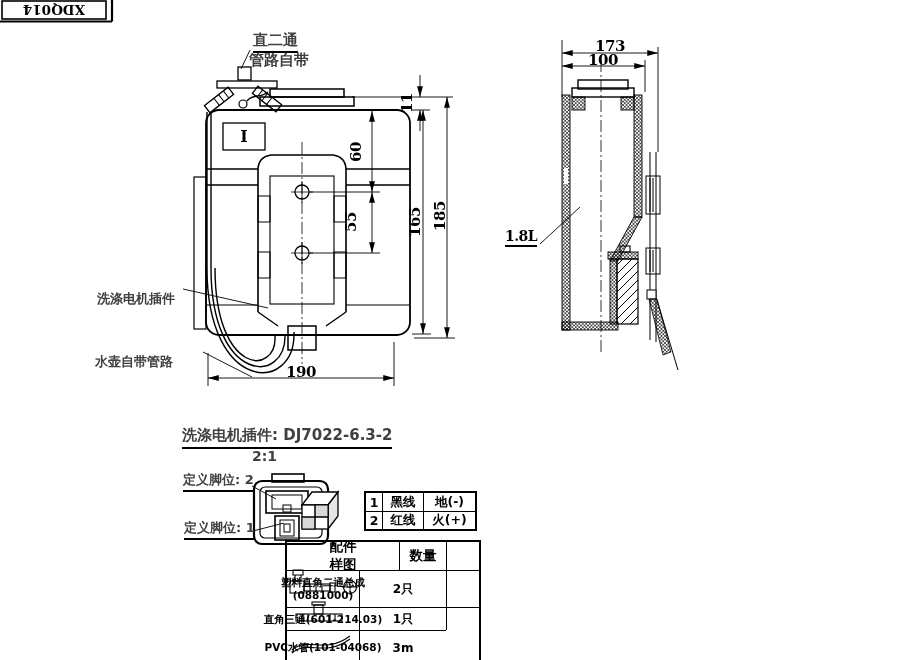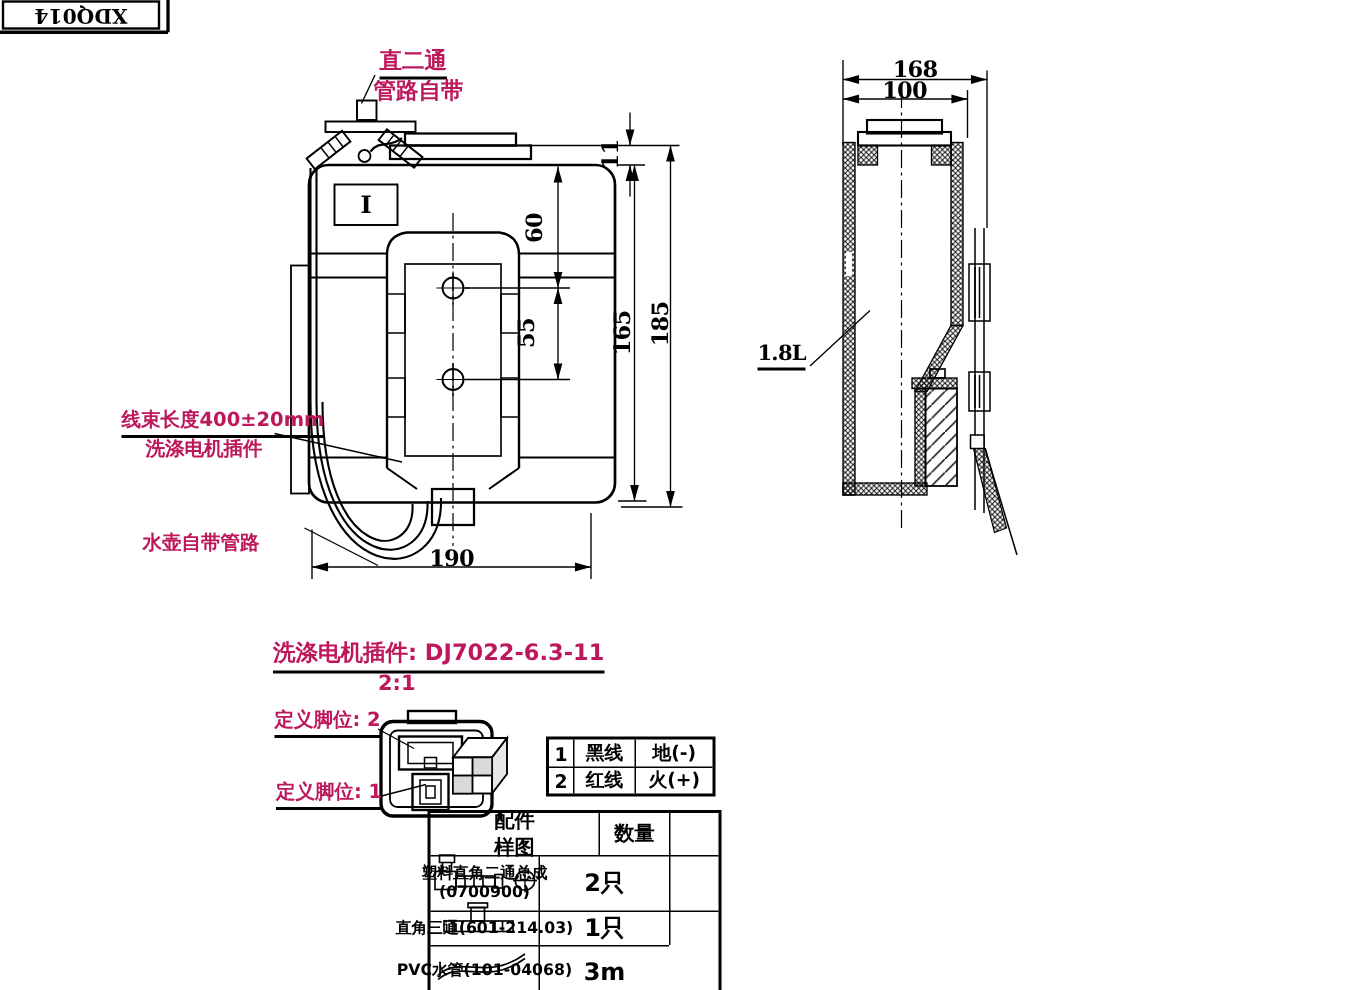--- a/index.html
+++ b/index.html
@@ -1,19 +1,19 @@
 <!DOCTYPE html>
 <html><head>
 <meta charset="utf-8">
 <style>
   html,body{margin:0;padding:0;background:#fff;}
   .sheet{position:relative;width:900px;height:660px;background:#fff;overflow:hidden;
          font-family:"DejaVu Sans",sans-serif;color:#000;}
   .sheet svg{position:absolute;left:0;top:0;}
-  .lbl{position:absolute;font-family:"DejaVu Sans",sans-serif;font-weight:bold;color:#be185d;white-space:nowrap;font-size:13px;}
+  .lbl{position:absolute;font-family:"DejaVu Sans",sans-serif;font-weight:bold;color:#404040;white-space:nowrap;font-size:13px;}
   .u{border-bottom:2px solid #000;padding-bottom:1px;}
   .u2{border-bottom:2.5px solid #000;padding-bottom:2px;}
   .dim{position:absolute;font-family:"DejaVu Serif",serif;font-weight:bold;font-size:15px;color:#000;
        white-space:nowrap;letter-spacing:-0.5px;}
   .vdim{width:30px;height:16px;text-align:center;transform:rotate(-90deg);}
   .hdim{width:60px;text-align:center;}
   .xdq{position:absolute;left:2px;top:1px;width:104px;height:18px;line-height:18px;text-align:center;
        transform:rotate(180deg);font-family:"DejaVu Serif",serif;font-weight:bold;font-size:13.5px;}
   .ilabel{position:absolute;left:223px;top:127px;width:42px;text-align:center;
           font-family:"DejaVu Serif",serif;font-weight:bold;font-size:16px;}
@@ -24,21 +24,21 @@
   .wt>div:nth-child(-n+3){border-top:none;}
   .wt>div:nth-child(3n+1){border-left:none;}
   .pt{position:absolute;left:285px;top:540px;display:grid;grid-template-columns:72px 87px 33px;
       grid-template-rows:28px 37px 23px 34px;border:2.2px solid #000;}
   .pt>div{display:flex;flex-direction:column;align-items:center;justify-content:center;
       border-left:1.6px solid #000;border-top:1.6px solid #000;font-weight:bold;text-align:center;}
   .pt>div:nth-child(3n+1){border-left:none;}
   .pt>div:nth-child(-n+3){border-top:none;}
   .pt .h{font-size:13.5px;margin-left:40px;}
   .pt .c{font-size:10.5px;line-height:13px;white-space:nowrap;}
-  .pt .q{font-size:16px;}
+  .pt .q{font-size:12px;}
 </style>
 </head>
 <body>
 
 <div class="sheet">
 
 <svg width="900" height="660" viewBox="0 0 900 660">
   <defs>
     <marker id="arr" viewBox="0 0 12 8" refX="11.5" refY="4" markerWidth="13" markerHeight="9" orient="auto-start-reverse">
       <path d="M0.5,1 L11.5,4 L0.5,7 Z" fill="#000"></path>
@@ -200,57 +200,56 @@
     <path d="M292,650 C308,636 324,655 350,636"></path>
   </g>
 </svg>
 
   <div class="xdq">XDQ014</div>
   <div class="ilabel">I</div>
 
   <div class="lbl u" style="left:253px;top:31px;font-size:15px;">直二通</div>
   <div class="lbl" style="left:249px;top:51px;font-size:15px;">管路自带</div>
 
-  <div class="lbl u" style="left:81px;top:271px;">线束长度400±20mm</div>
   <div class="lbl" style="left:97px;top:290px;">洗涤电机插件</div>
 
   <div class="lbl" style="left:95px;top:353px;">水壶自带管路</div>
 
   <div class="dim vdim" style="left:391px;top:95px;">11</div>
   <div class="dim vdim" style="left:340px;top:144px;">60</div>
   <div class="dim vdim" style="left:335px;top:214px;">55</div>
   <div class="dim vdim" style="left:399px;top:214px;">165</div>
   <div class="dim vdim" style="left:424px;top:208px;">185</div>
   <div class="dim hdim" style="left:271px;top:363px;">190</div>
-  <div class="dim hdim" style="left:580px;top:37px;">168</div>
+  <div class="dim hdim" style="left:580px;top:37px;">173</div>
   <div class="dim hdim" style="left:573px;top:51px;">100</div>
   <div class="dim u" style="left:505px;top:228px;font-size:14px;">1.8L</div>
 
-  <div class="lbl u2" style="left:182px;top:426px;font-size:15px;">洗涤电机插件: DJ7022-6.3-11</div>
+  <div class="lbl u2" style="left:182px;top:426px;font-size:15px;">洗涤电机插件: DJ7022-6.3-2</div>
   <div class="lbl" style="left:252px;top:448px;font-size:14px;">2:1</div>
   <div class="lbl u" style="left:183px;top:471px;">定义脚位: 2</div>
   <div class="lbl u" style="left:184px;top:519px;">定义脚位: 1</div>
 
   <div class="wt">
     <div>1</div>
     <div>黑线</div>
     <div>地(-)</div>
     <div>2</div>
     <div>红线</div>
     <div>火(+)</div>
   </div>
 
   <div class="pt">
     <div class="h">配件样图</div>
     <div class="h">数量</div>
 
     <div></div>
     <div class="c">
       <span>塑料直角二通总成</span>
-      <span>(0700900)</span>
+      <span>(0881000)</span>
     </div>
     <div class="q">2只</div>
 
     <div></div>
     <div class="c">直角三通(601-214.03)</div>
     <div class="q">1只</div>
 
     <div></div>
     <div class="c">PVC水管(101-04068)</div>
     <div class="q">3m</div>

